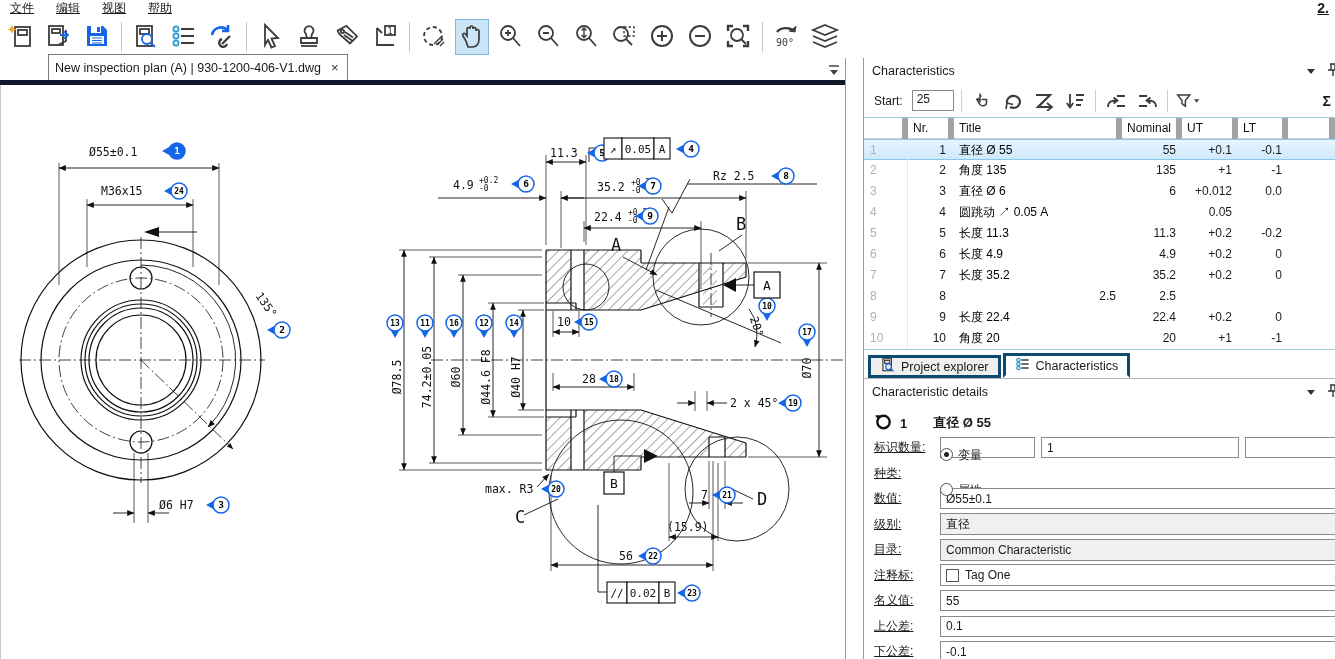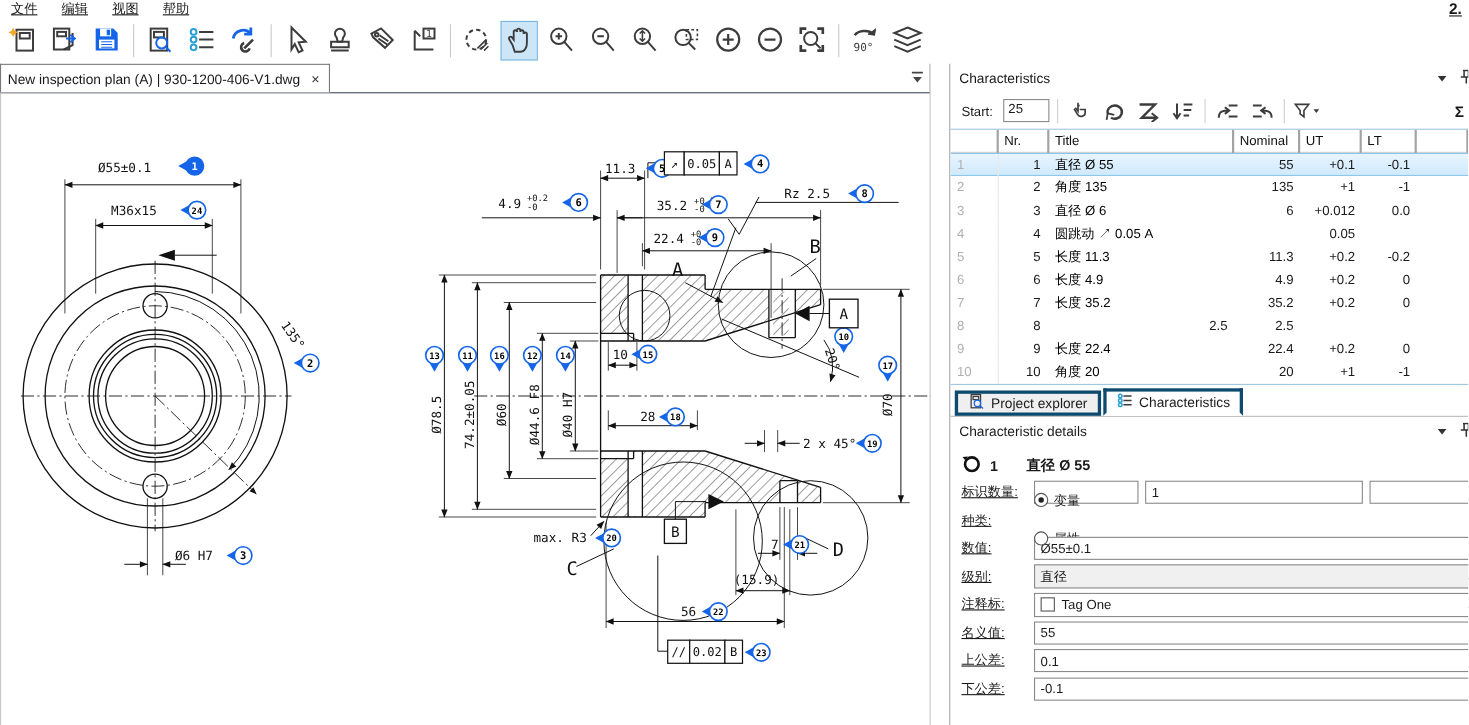--- a/index.html
+++ b/index.html
@@ -7,39 +7,39 @@
     font-family:"Liberation Sans", sans-serif; font-size:12px; color:#1a1a1a; }
   .menubar { height:16px; display:flex; align-items:center; gap:22px; padding-left:10px; background:#fff;text-decoration:underline; }
   .menubar .mi { cursor:default; }
   .menubar .version { margin-left:auto; margin-right:6px; font-weight:bold; font-size:14px; }
   .toolbar { height:42px; display:flex; align-items:center; gap:4px; padding-left:4px; background:#fff; }
   .tbtn { width:34px; height:36px; display:flex; align-items:center; justify-content:center; border:1px solid transparent; }
   .tbtn.active { background:#cde6f7; border-color:#7ab8e0; }
   .tsep { width:1px; height:30px; background:#c9c9c9; margin:0 3px; }
   .main { display:flex; height:601px; }
   .left-area { width:846px; border-right:1px solid #9a9a9a; display:flex; flex-direction:column; }
-  .tabbar { height:27px; display:flex; align-items:flex-end; border-bottom:1px solid #0f172a; position:relative; }
+  .tabbar { height:27px; display:flex; align-items:flex-end; border-bottom:5px solid #0f172a; position:relative;padding-left:48px; }
   .doc-tab { height:26px; background:#fff; border:1px solid #7a7a7a; border-bottom:none; display:flex; align-items:center; gap:10px; padding:0 8px 0 6px; font-size:12.5px; }
   .doc-tab .close { font-size:13px; color:#333; cursor:pointer; }
   .tabbar-menu { position:absolute; right:4px; top:6px; }
   .canvas { flex:1; background:#fff; border-left:1px solid #c8c8c8; position:relative; }
   .splitter { width:17px; background:#fff; }
   .right-panel { flex:1; border-left:1px solid #9a9a9a; display:flex; flex-direction:column; overflow:hidden; }
   .panel-header { height:26px; display:flex; align-items:center; padding:0 2px 0 8px; font-size:12.5px; background:#fff; }
   .ph-tools { margin-left:auto; display:flex; align-items:center; gap:10px; margin-right:-7px; }
   .char-toolbar { height:33px; display:flex; align-items:center; gap:5px; padding-left:10px; background:#fff; }
   .char-toolbar .lbl { margin-right:4px; }
   .start-input { width:42px; height:21px; border:1px solid #8a8a8a; padding:1px 4px; font-size:12px; font-family:"Liberation Sans",sans-serif; }
   .cbtn { width:26px; height:26px; display:flex; align-items:center; justify-content:center; }
   .csep { width:1px; height:22px; background:#cfcfcf; margin:0 2px; }
   .sigma { margin-left:auto; margin-right:4px; font-weight:bold; font-size:14px; }
   .char-table { border:1px solid #9ec7e0; border-left:none; border-right:none; background:#fff; height:233px; overflow:hidden; font-size:12px; }
   .trow { display:grid; grid-template-columns:44px 46px 168px 60px 56px 50px 1fr; height:21px; line-height:21px; }
   .trow.head { border-bottom:1px solid #d0d0d0; color:#111; }
-  .trow.head > div { border-right:2px solid #a3a3a3; padding:0 5px; }
+  .trow.head > div { border-right:6px solid #a3a3a3; padding:0 5px; }
   .trow .c-idx { color:#b0b0b0; padding:0 6px; border-right:1px solid #e8e8e8; }
   .trow .c-nr { text-align:right; padding:0 8px; }
   .trow .c-title { padding:0 5px; color:#000; }
   .trow .c-num { text-align:right; padding:0 6px; }
   .trow.sel { background:linear-gradient(#e8f5ff,#cfe9fc); border-top:1px solid #8ec7ee; border-bottom:1px solid #8ec7ee; }
   .bottom-tabs { height:29px; display:flex; align-items:flex-end; gap:2px; padding-left:4px; background:#fff; border-bottom:1px solid #b5b5b5; }
   .btab { height:25px; display:flex; align-items:center; gap:5px; padding:0 9px; border:3px solid #0c4a6e; font-size:12.5px; }
   .btab.inactive { background:#efefef; height:23px; }
   .btab.active { background:#fff; border-bottom-color:#fff; }
   .details { flex:1; padding:6px 0 0 10px; background:#fff; overflow:hidden; }
@@ -803,20 +803,31 @@
         <span class="d-ctrl">
             <span class="dselect">
               <span>直径</span>
           <span class="chev"><svg width="10" height="7" viewBox="0 0 10 7">
                   <path d="M1,1.5 L5,5.5 L9,1.5" fill="none" stroke="#555" stroke-width="1.4"></path>
                 </svg></span>
             </span>
         </span>
       </div>
       <div class="d-row">
+        <span class="dl">目录:</span>
+        <span class="d-ctrl">
+            <span class="dselect">
+              <span>Common Characteristic</span>
+          <span class="chev"><svg width="10" height="7" viewBox="0 0 10 7">
+                  <path d="M1,1.5 L5,5.5 L9,1.5" fill="none" stroke="#555" stroke-width="1.4"></path>
+                </svg></span>
+            </span>
+        </span>
+      </div>
+      <div class="d-row">
         <span class="dl">注释标:</span>
         <span class="d-ctrl">
             <span class="dselect" style="background:#fff">
               <span class="cbx"></span>
               <span>Tag One</span>
           <span class="chev"><svg width="10" height="7" viewBox="0 0 10 7">
                   <path d="M1,1.5 L5,5.5 L9,1.5" fill="none" stroke="#555" stroke-width="1.4"></path>
                 </svg></span>
             </span>
         </span>

